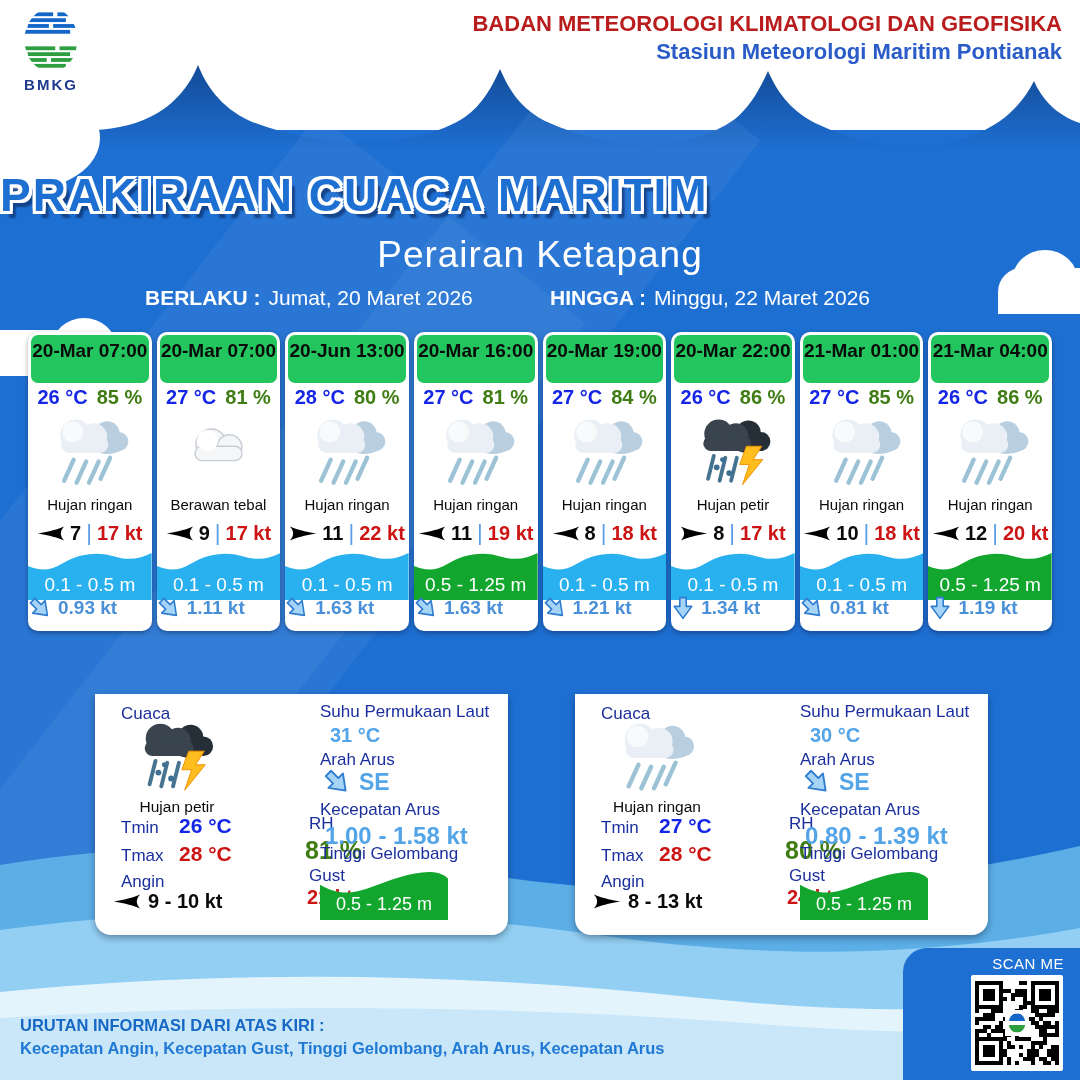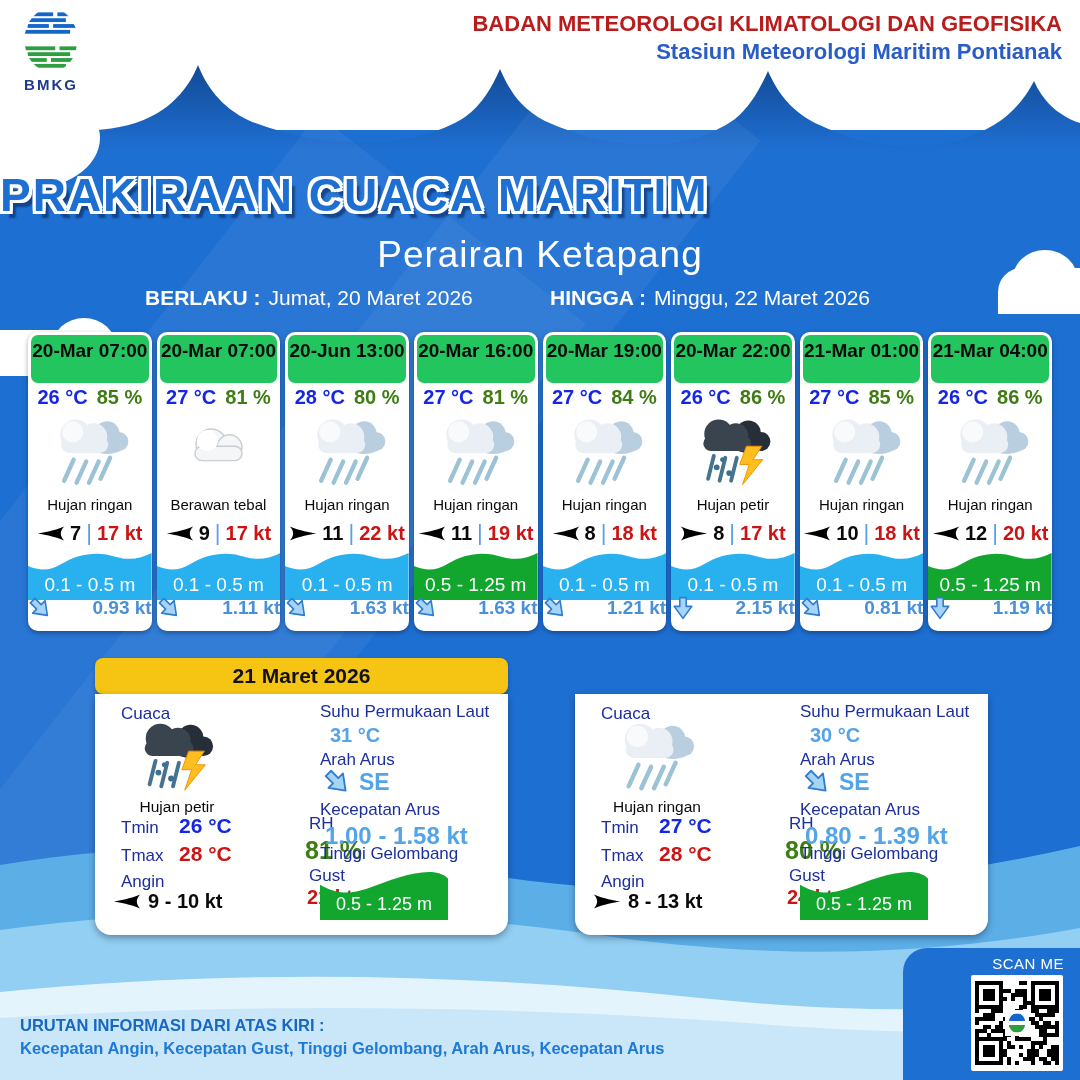--- a/index.html
+++ b/index.html
@@ -56,21 +56,21 @@
   .hcard-wind{position:absolute;left:0;right:0;top:188px;display:flex;align-items:center;justify-content:center;gap:5px;
     font-size:20px;font-weight:bold;white-space:nowrap;}
   .wind-arrow{width:28px;height:17px;flex:0 0 auto;}
   .w-vis{color:#0a0a0a;} .w-sep{color:#5a9de8;font-weight:normal;font-size:22px;} .w-spd{color:#cc1414;}
   .dir-left{transform:scaleX(-1);}
   .hcard-wave{position:absolute;left:0;right:0;bottom:31px;height:57px;}
   .hcard-wave svg{position:absolute;left:0;top:0;width:100%;height:100%;}
   .hcard-wave .wavefill{fill:#29b0ef;}
   .hcard-wave.wave-mid .wavefill{fill:#12a62f;}
   .wave-text{position:absolute;left:0;right:0;bottom:4px;text-align:center;color:#fff;font-size:19px;white-space:nowrap;}
-  .hcard-current{position:absolute;left:0;right:0;bottom:0;height:47px;display:flex;align-items:center;justify-content:space-between;gap:6px;
+  .hcard-current{position:absolute;left:0;right:0;bottom:0;height:47px;display:flex;align-items:center;justify-content:flex-start;gap:6px;
     font-size:19px;font-weight:bold;color:#4a90d9;white-space:nowrap;}
   .cur-arrow{width:24px;height:24px;flex:0 0 auto;}
   .cdir-se{transform:rotate(-45deg);}
 
   
   .daily-row{position:absolute;left:95px;top:658px;width:893px;height:277px;display:flex;justify-content:space-between;z-index:3;}
   .dcard{position:relative;width:413px;height:277px;}
   .dcard-date{height:36px;line-height:36px;background:#f6c513;border-radius:8px;text-align:center;
     font-size:21px;font-weight:bold;color:#111;box-shadow:0 2px 4px rgba(0,0,20,.3);}
   .dcard-body{position:absolute;left:0;top:36px;right:0;bottom:0;background:#fff;border-radius:0 0 16px 16px;
@@ -475,21 +475,21 @@
     <div class="hcard-wave wave-low">
       <svg viewBox="0 0 126 57" preserveAspectRatio="none">
         <path class="wavefill" d="M0 23 C12 28 22 28 34 21 C52 10 72 8 90 14 C104 18 116 15 126 10 L126 57 L0 57 Z"></path>
       </svg>
       <span class="wave-text">0.1 - 0.5 m</span>
     </div>
     <div class="hcard-current">
       <svg class="cur-arrow cdir-s" viewBox="0 0 30 30">
         <path d="M11 2 h8 v11 h7 L15 28 L4 13 h7 z" fill="#a5d4f6" stroke="#2f7cd0" stroke-width="2" stroke-linejoin="round"></path>
       </svg>
-      <span class="cur-val">2.15 kt</span>
+      <span class="cur-val">1.34 kt</span>
     </div>
   </div>
 
   <div class="hcard">
     <div class="hcard-time">21-Mar 01:00</div>
     <div class="hcard-temps">
       <span class="t-temp">27 °C</span>
       <span class="t-rh">85 %</span>
     </div>
     <div class="weather-icon icon-rain">
@@ -584,21 +584,20 @@
       <svg class="cur-arrow cdir-s" viewBox="0 0 30 30">
         <path d="M11 2 h8 v11 h7 L15 28 L4 13 h7 z" fill="#a5d4f6" stroke="#2f7cd0" stroke-width="2" stroke-linejoin="round"></path>
       </svg>
       <span class="cur-val">1.19 kt</span>
     </div>
   </div>
 </div>
 
   <div class="daily-row" id="daily-row">
   <div class="dcard">
-    <div class="dcard-date">21 Maret 2026</div>
     <div class="dcard-body">
       <span class="dlabel" style="left:26px;top:10px;">Cuaca</span>
       <div class="d-icon icon-storm">
 
   <svg class="g g-storm" viewBox="0 0 96 84">
     <g fill="#262f37">
                 <circle cx="64" cy="22" r="13"></circle>
                 <circle cx="77" cy="31" r="10"></circle>
                 <ellipse cx="64" cy="32" rx="19" ry="11"></ellipse>
               </g>

